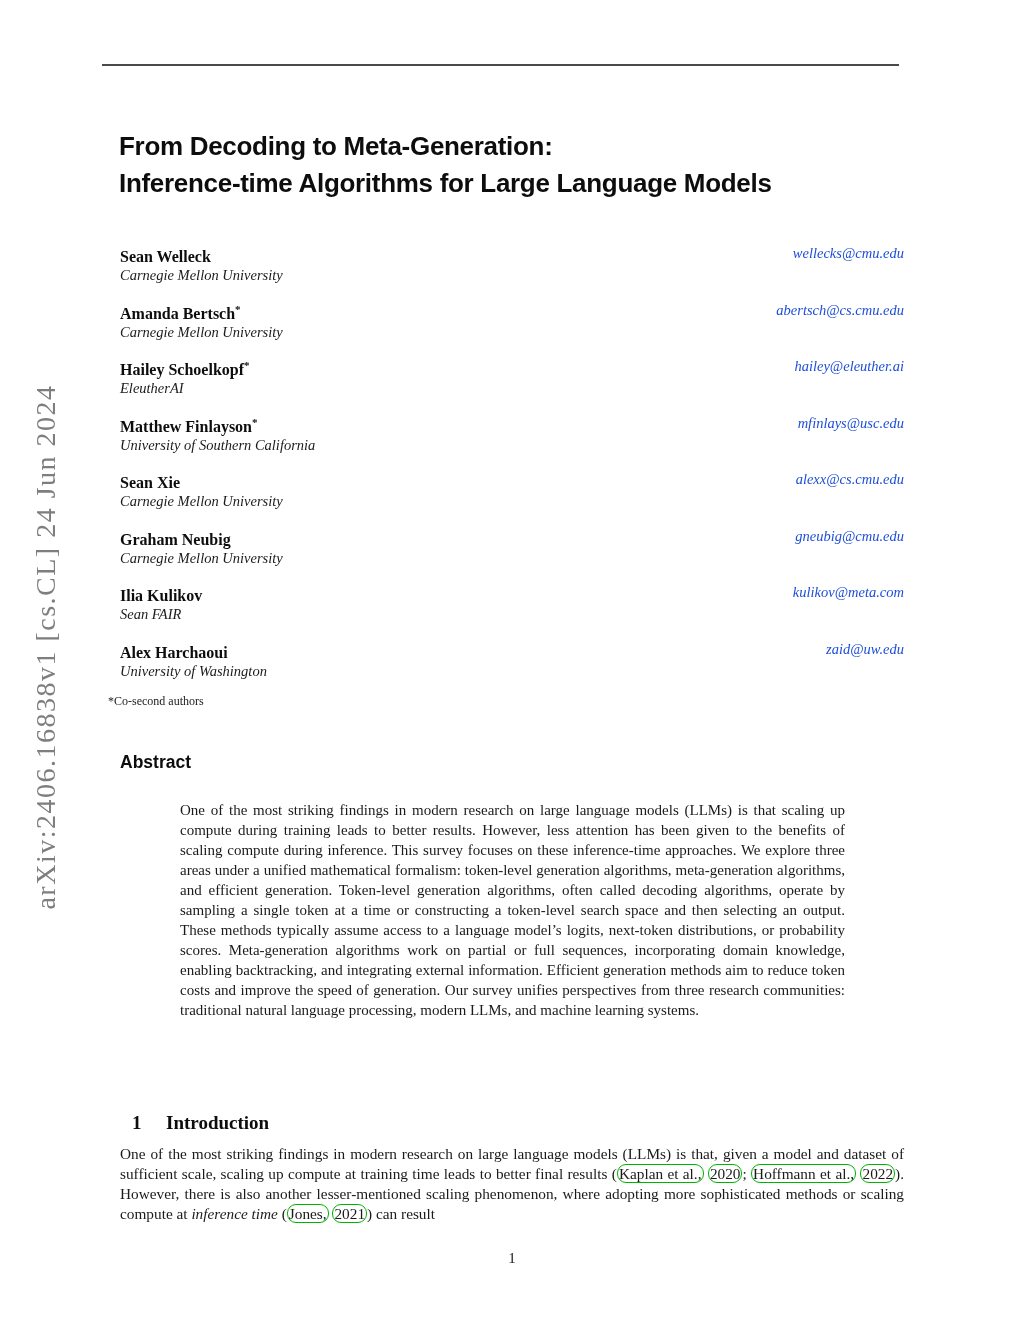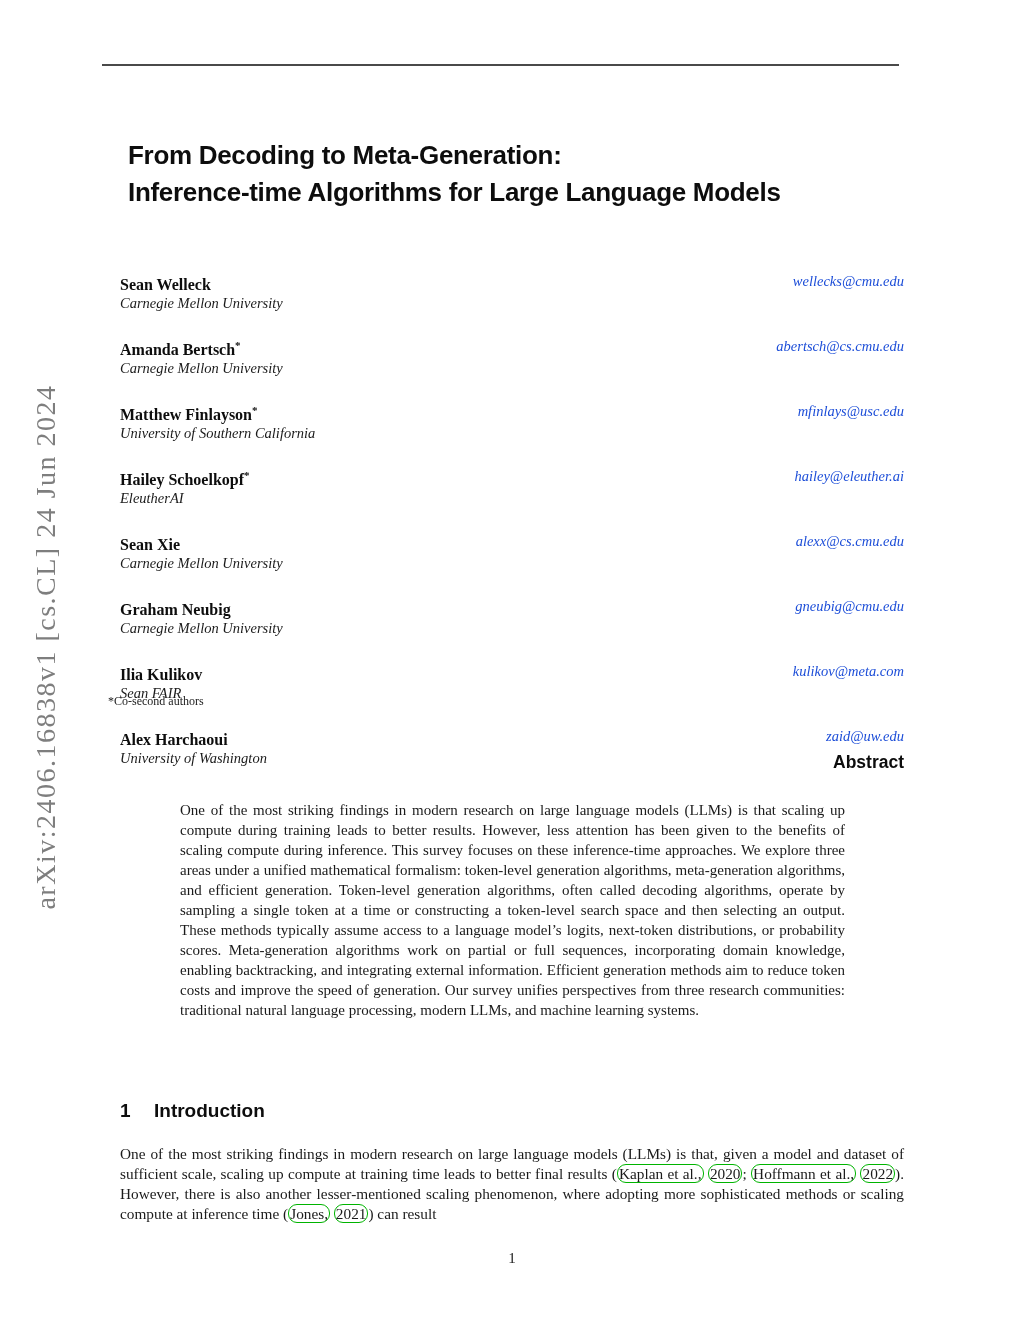--- a/index.html
+++ b/index.html
@@ -12,64 +12,64 @@
     background:#4a4a4a;
   }
   .watermark {
     position:absolute; left:46px; top:647px;
     transform:translate(-50%,-50%) rotate(-90deg);
     white-space:nowrap;
     font-family:"Liberation Serif", serif;
     font-size:28px; color:#7e7e7e; letter-spacing:1.5px;
   }
   .title {
-    position:absolute; left:119px; top:128px; margin:9px;
+    position:absolute; left:119px; top:128px; margin:0;
     font-family:"Liberation Sans", sans-serif;
     font-weight:bold; font-size:26px; line-height:37px; color:#0d0d0d;
     letter-spacing:-0.3px;
   }
   .title span { display:block; }
   .authors { position:absolute; left:120px; top:243px; width:784px; }
-  .author-entry { height:37px; margin-bottom:19.5px;margin-top:28px; }
+  .author-entry { height:37px; margin-bottom:19.5px; }
   .author-name-row { position:relative; font-size:16px; line-height:19px; color:#0d0d0d; }
   .author-name { font-weight:bold; }
   .author-name sup { font-size:11px; }
   .author-email {
     position:absolute; right:0; top:1px;
     font-style:italic; font-weight:normal; font-size:14.5px; color:#1d4ed8;
   }
   .author-affil { font-style:italic; font-size:14.5px; line-height:17px; margin-top:1px; }
   .footnote {
     position:absolute; left:108px; top:694px;
     font-size:12px;
   }
   .abstract-heading {
-    position:absolute; left:120px; top:752px; width:784px; text-align:right;
+    position:absolute; left:120px; top:752px; width:784px; text-align:left;
     font-family:"Liberation Sans", sans-serif; font-weight:bold; font-size:17.5px;
     color:#0d0d0d;
   }
   .abstract-body {
     position:absolute; left:180px; top:800px; width:665px; margin:0;
     text-align:justify; font-size:15px; line-height:20px;
   }
   .section-heading {
-    position:absolute; left:120px; top:1100px; margin:0;
-    font-family:Liberation Sans, sans-serif; font-weight:bold; font-size:19px;
+    position:absolute; left:120px; top:1100px; margin:12px;
+    font-family:Liberation Serif, serif; font-weight:bold; font-size:19px;
     color:#0d0d0d;
   }
   .section-number { display:inline-block; width:34px; }
   .intro-body {
     position:absolute; left:120px; top:1144px; width:784px; margin:0;
     text-align:justify; font-size:15.3px; line-height:20px;
   }
   .seg-cite {
     border:1px solid var(--cite-color, #00b400);
     padding:0 1px; border-radius:9px;
   }
-  .seg-italic { }
+  .seg-italic { font-style:italic; }
   .page-number {
     position:absolute; left:0; top:1250px; width:1024px; text-align:center;
     font-size:15px;
   }
 </style>
 </head>
 <body>
 
 <div class="page">
 
@@ -95,32 +95,32 @@
     <div class="author-entry">
       <div class="author-name-row">
         <span class="author-name"><span>Amanda Bertsch</span><sup>*</sup></span>
         <span class="author-email">abertsch@cs.cmu.edu</span>
       </div>
       <div class="author-affil">Carnegie Mellon University</div>
     </div>
 
     <div class="author-entry">
       <div class="author-name-row">
+        <span class="author-name"><span>Hailey Schoelkopf</span><sup>*</sup></span>
+        <span class="author-email">hailey@eleuther.ai</span>
+      </div>
+      <div class="author-affil">EleutherAI</div>
+    </div>
+
+    <div class="author-entry">
+      <div class="author-name-row">
         <span class="author-name"><span>Matthew Finlayson</span><sup>*</sup></span>
         <span class="author-email">mfinlays@usc.edu</span>
       </div>
       <div class="author-affil">University of Southern California</div>
-    </div>
-
-    <div class="author-entry">
-      <div class="author-name-row">
-        <span class="author-name"><span>Hailey Schoelkopf</span><sup>*</sup></span>
-        <span class="author-email">hailey@eleuther.ai</span>
-      </div>
-      <div class="author-affil">EleutherAI</div>
     </div>
 
     <div class="author-entry">
       <div class="author-name-row">
         <span class="author-name"><span>Sean Xie</span><sup></sup></span>
         <span class="author-email">alexx@cs.cmu.edu</span>
       </div>
       <div class="author-affil">Carnegie Mellon University</div>
     </div>
 

